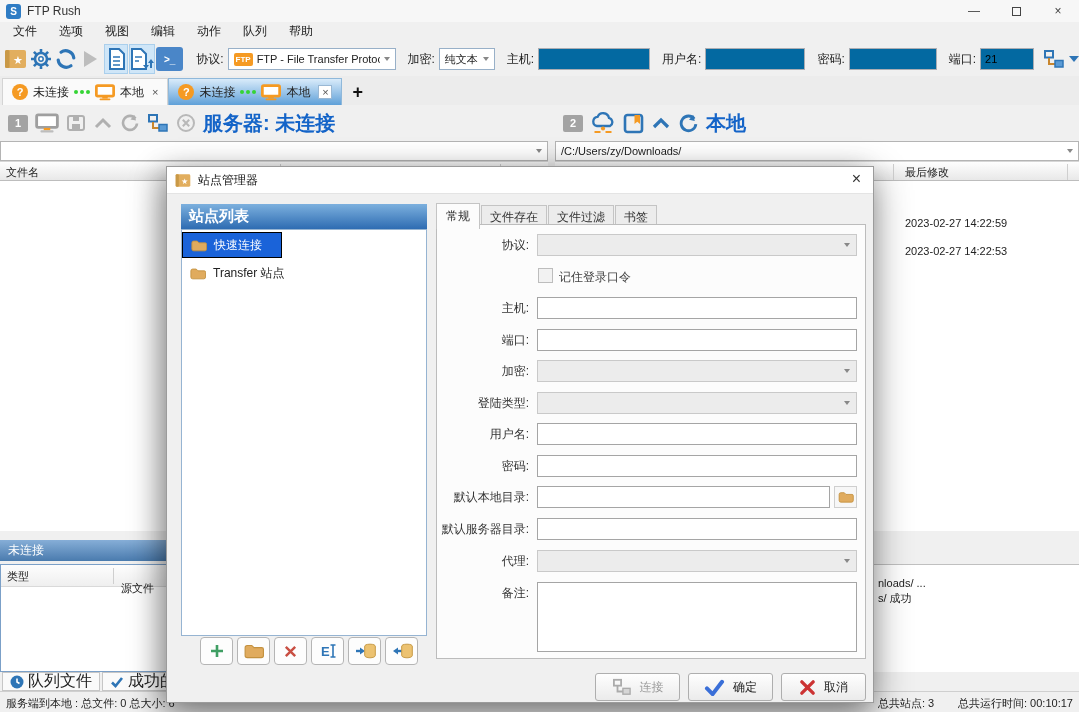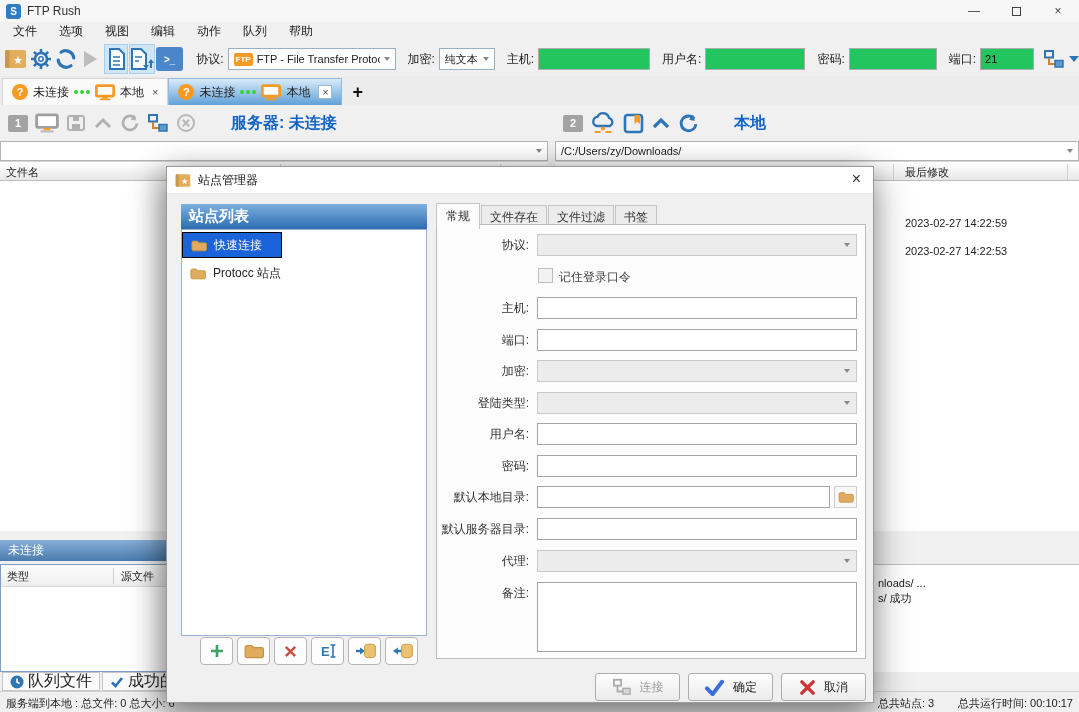--- a/index.html
+++ b/index.html
@@ -13,38 +13,38 @@
 
 .menubar{left:0;top:22px;width:1079px;height:20px;display:flex;align-items:flex-end;padding-left:2px;font-size:12px;position:absolute}
 .menu-item{padding:2px 11px}
 
 .toolbar{left:0;top:42px;width:1079px;height:34px;display:flex;align-items:center;padding-left:4px;font-size:12px;position:absolute}
 .tbtn{width:30px;height:30px;display:flex;align-items:center;justify-content:center;margin-right:1px}
 .tbtn.hl{background:#cfe6f8;border:1px solid #aacfec}
 .term{width:27px;height:24px;background:#4a86c8;border-radius:3px;color:#fff;font-size:10px;font-weight:bold;display:flex;align-items:center;justify-content:center}
 .tlabel{margin:0 4px 0 12px;white-space:nowrap}
 .combo{height:22px;border:1px solid #98b0c8;background:#fff;display:flex;align-items:center;padding:8px 5px;gap:4px;font-size:11px}
-.tb-input{height:22px;border:1px solid #abadb3;background:#22c55e;font-size:11px;padding:0 4px;font-family:"Liberation Sans",sans-serif}
+.tb-input{height:22px;border:1px solid #abadb3;background:#0369a1;font-size:11px;padding:0 4px;font-family:"Liberation Sans",sans-serif}
 .car{width:0;height:0;border-left:3.5px solid transparent;border-right:3.5px solid transparent;border-top:4.5px solid #888;margin-left:auto}
 .car-blue{width:0;height:0;border-left:5px solid transparent;border-right:5px solid transparent;border-top:6px solid #2e75b6}
 .ftpbadge{background:#f59a23;color:#fff;font-size:8px;font-weight:bold;border-radius:2px;padding:2px 2px}
 
 .tabbar{left:0;top:76px;width:1079px;height:29px;background:#ececec;display:flex;align-items:flex-end;padding-left:2px;position:absolute}
 .tab{height:27px;display:flex;align-items:center;gap:5px;padding:0 9px;font-size:12px;background:#fafafa;border:1px solid #d4d4d4;border-bottom:none}
 .tab.active{background:linear-gradient(#d9ebfa,#5fa0d8);border-color:#8fb8da}
 .qmark{width:16px;height:16px;border-radius:50%;background:#f59a23;color:#fff;font-weight:bold;font-size:11px;display:flex;align-items:center;justify-content:center}
 .dots{display:flex;gap:2px}
 .dot{width:4px;height:4px;border-radius:2px;background:#35d435}
 .tclose{font-size:11px;color:#555;margin-left:3px}
 .tclose.boxed{background:#fff;border:1px solid #9ab8d4;width:14px;height:14px;line-height:12px;text-align:center}
 .addtab{font-size:18px;font-weight:bold;color:#111;margin-left:10px;padding-bottom:2px}
 
 .phead{top:105px;height:36px;display:flex;align-items:center;gap:7px;padding-left:8px;position:absolute}
 .badge{width:20px;height:17px;background:#a3a3a3;color:#fff;font-weight:bold;font-size:11px;border-radius:2px;display:flex;align-items:center;justify-content:center}
-.ptitle{color:#1464c8;font-weight:bold;font-size:16px;margin-left:28px;white-space:nowrap}
+.ptitle{color:#1464c8;font-weight:bold;font-size:20px;white-space:nowrap}
 .pathrow{top:141px;height:20px;background:#fff;border:1px solid #b4b4b4;display:flex;align-items:center;font-size:11px;padding:0 5px;position:absolute}
 .colhead{top:161px;height:20px;background:linear-gradient(#fefefe,#e8e8e8);border-top:1px solid #d6d6d6;border-bottom:1px solid #bdbdbd;font-size:11px;position:absolute}
 .colsep{position:absolute;top:2px;width:1px;height:16px;background:#cfcfcf}
 .filearea{top:181px;height:350px;background:#fff;position:absolute}
 .vsplit{left:548px;top:105px;width:7px;height:567px;background:#f0f0f0;position:absolute}
 .filerow{position:absolute;left:0;width:100%;height:28px;font-size:11px;display:flex;align-items:center}
 
 .qhead{left:0;top:540px;width:548px;height:21px;background:linear-gradient(#86aed7,#4a7bae);color:#fff;font-size:12px;display:flex;align-items:center;padding-left:8px;position:absolute}
 .qbox{left:0;top:564px;width:548px;height:108px;background:#fff;border:1px solid #7ba0c8;position:absolute}
 .qcols{height:22px;border-bottom:1px solid #d9d9d9;font-size:11px;position:relative;background:linear-gradient(#fdfdfd,#efefef)}
@@ -298,21 +298,21 @@
 </div>
 <div class="vsplit"></div>
 
 <div class="qhead">
   <span>未连接</span>
 </div>
 <div class="qbox">
   <div class="qcols">
     <span style="position:absolute;left:6px;top:4px">类型</span>
     <span class="colsep" style="left:112px;top:3px"></span>
-    <span style="position:absolute;left:120px;top:4px">源文件</span>
+    <span style="position:absolute;left:120px;top:16px">源文件</span>
   </div>
 </div>
 
 <div class="logbox">
   <span style="position:absolute;left:323px;top:12px">nloads/ ...</span>
   <span style="position:absolute;left:323px;top:26px">s/ 成功</span>
 </div>
 
 <div class="btabs">
   <span class="btab">
@@ -361,21 +361,21 @@
     <div class="sitem sel">
       <svg width="16" height="13" viewBox="0 0 18 14">
           <path d="M1 4Q1 2 3 2h4l2 2h7q1.5 0 1.5 1.5V11q0 2-2 2H3Q1 13 1 11z" fill="#e0ab5e" stroke="#c3913f"></path>
         </svg>
       <span>快速连接</span>
     </div>
     <div class="sitem">
       <svg width="16" height="13" viewBox="0 0 18 14">
           <path d="M1 4Q1 2 3 2h4l2 2h7q1.5 0 1.5 1.5V11q0 2-2 2H3Q1 13 1 11z" fill="#e0ab5e" stroke="#c3913f"></path>
         </svg>
-      <span>Protocc 站点</span>
+      <span>Transfer 站点</span>
     </div>
   </div>
 
   <div class="dlg-toolrow">
     <span class="dbtn">
       <svg width="18" height="18" viewBox="0 0 18 18">
           <path d="M9 3v12M3 9h12" stroke="#3f9e63" stroke-width="2.6"></path>
         </svg>
     </span>
     <span class="dbtn">

